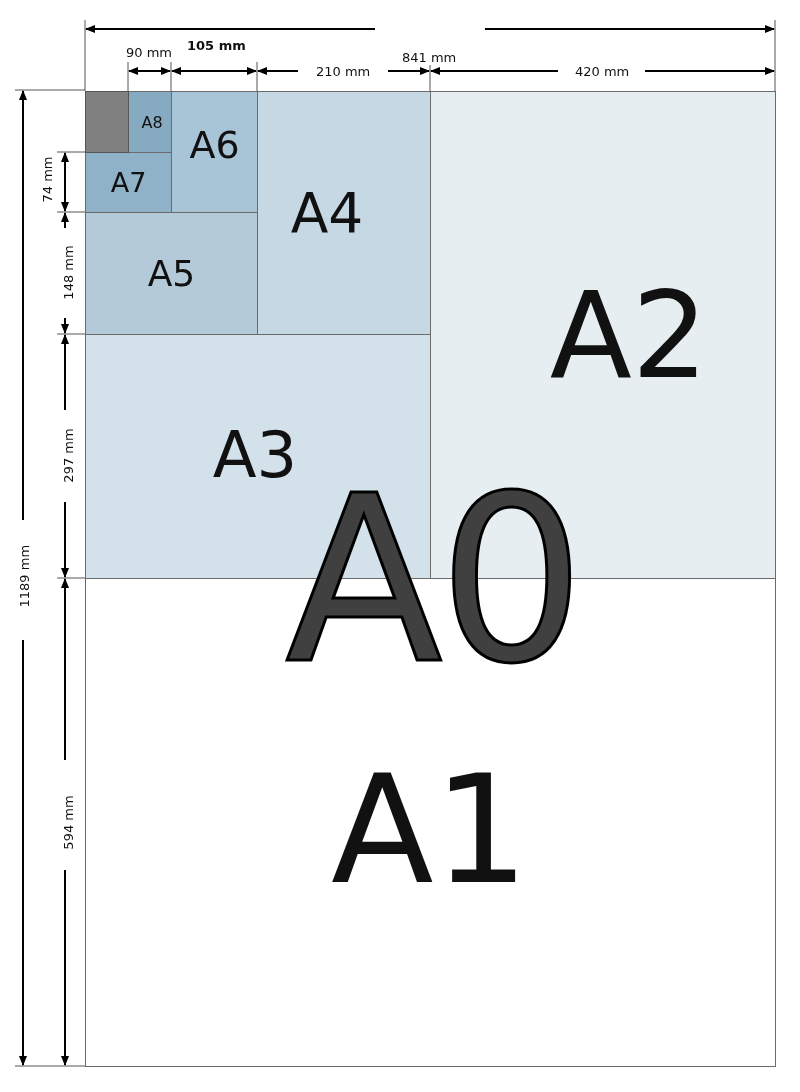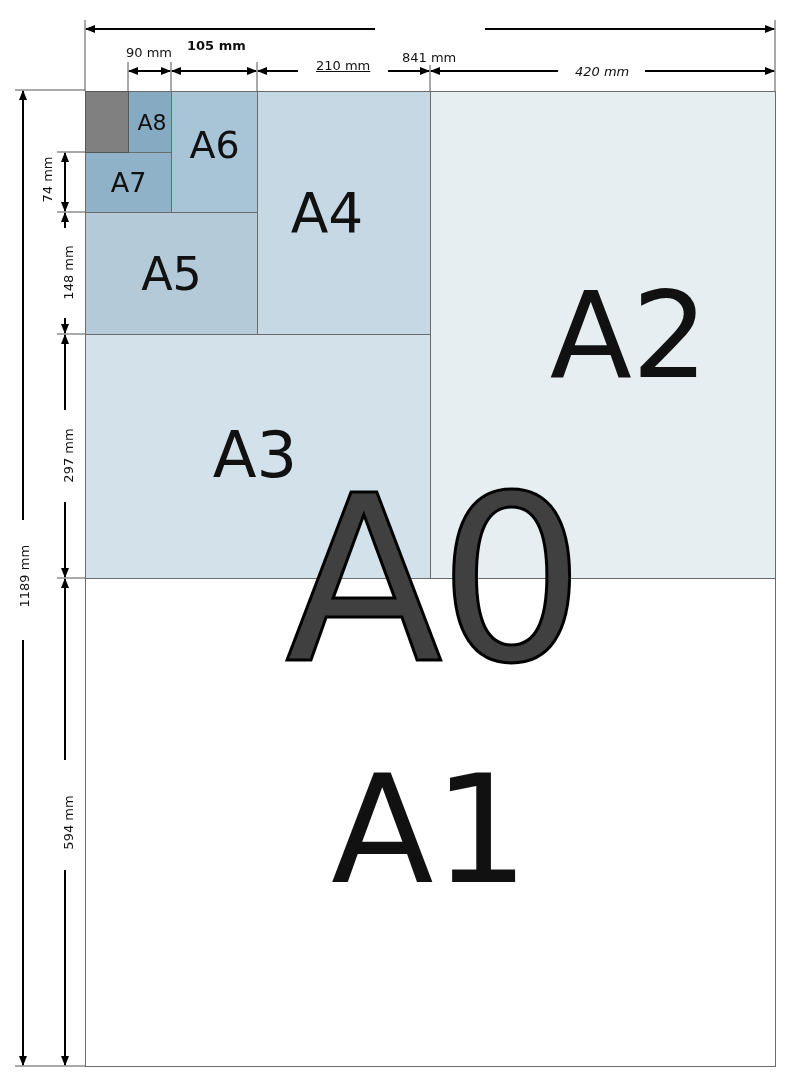--- a/index.html
+++ b/index.html
@@ -31,24 +31,24 @@
 <div class="sheet" style="left:85px; top:212px; width:173px; height:123px; background:#b4cad8;"></div>
 
 <div class="sheet" style="left:171px; top:91px; width:87px; height:122px; background:#a8c4d7;"></div>
 
 <div class="sheet" style="left:85px; top:152px; width:87px; height:61px; background:#8fb2c8;"></div>
 
 <div class="sheet" style="left:128px; top:91px; width:44px; height:62px; background:#86aac2;"></div>
 
 <div class="sheet" style="left:85px; top:91px; width:44px; height:62px; background:#808080; border-color:#555;"></div>
 
-<div class="lbl" style="left:128px; top:91px; width:48px; height:62px; font-size:22px;">A8</div>
+<div class="lbl" style="left:128px; top:91px; width:48px; height:62px; font-size:16px;">A8</div>
 <div class="lbl" style="left:85px; top:152px; width:87px; height:61px; font-size:27px;border-radius:25px;">A7</div>
 <div class="lbl" style="left:171px; top:84px; width:87px; height:122px; font-size:38px;">A6</div>
-<div class="lbl" style="left:85px; top:212px; width:173px; height:123px; font-size:46px;text-align:center;">A5</div>
+<div class="lbl" style="left:85px; top:212px; width:173px; height:123px; font-size:36px;text-align:center;">A5</div>
 <div class="lbl" style="left:257px; top:91px; width:140px; height:244px; font-size:55px;">A4</div>
 <div class="lbl" style="left:170px; top:400px; width:170px; height:110px; font-size:64px;">A3</div>
 <div class="lbl" style="left:430px; top:250px; width:398px; height:170px; font-size:120px;">A2</div>
 <div class="lbl" style="left:300px; top:740px; width:260px; height:180px; font-size:150px;text-align:center;">A1</div>
 <div class="lbl" style="left:268px; top:470px; width:330px; height:220px; font-size:230px; color:#404040;
             -webkit-text-stroke:3px #000; letter-spacing:-4px;">A0</div>
 
 <svg class="overlay" width="800" height="1092">
   <defs>
     <marker id="arr" markerWidth="10" markerHeight="8" refX="9" refY="4" orient="auto" markerUnits="userSpaceOnUse">
@@ -101,20 +101,20 @@
     <line x1="65" y1="502" x2="65" y2="577" marker-end="url(#arr)"></line>
 
     <line x1="65" y1="760" x2="65" y2="579" marker-end="url(#arr)"></line>
     <line x1="65" y1="870" x2="65" y2="1065" marker-end="url(#arr)"></line>
   </g>
 </svg>
 
 <div class="dim" style="left:402px; top:22px;margin-top:28px;">841 mm</div>
 <div class="dim" style="left:126px; top:45px; background:transparent;">90 mm</div>
 <div class="dim" style="left:187px; top:38px; background:transparent;font-weight:bold;">105 mm</div>
-<div class="dim" style="left:316px; top:58px;text-decoration:underline;">210 mm</div>
-<div class="dim" style="left:575px; top:64px;font-style:italic;">420 mm</div>
+<div class="dim" style="left:316px; top:64px;">210 mm</div>
+<div class="dim" style="left:575px; top:64px;">420 mm</div>
 
 <div class="vdim" style="left:-6px; top:570px; width:60px; text-align:center;">1189 mm</div>
 <div class="vdim" style="left:22px; top:172px; width:50px; text-align:center;">74 mm</div>
 <div class="vdim" style="left:38px; top:265px; width:60px; text-align:center;">148 mm</div>
 <div class="vdim" style="left:38px; top:448px; width:60px; text-align:center;">297 mm</div>
 <div class="vdim" style="left:38px; top:815px; width:60px; text-align:center;">594 mm</div>
 
 </body></html>

